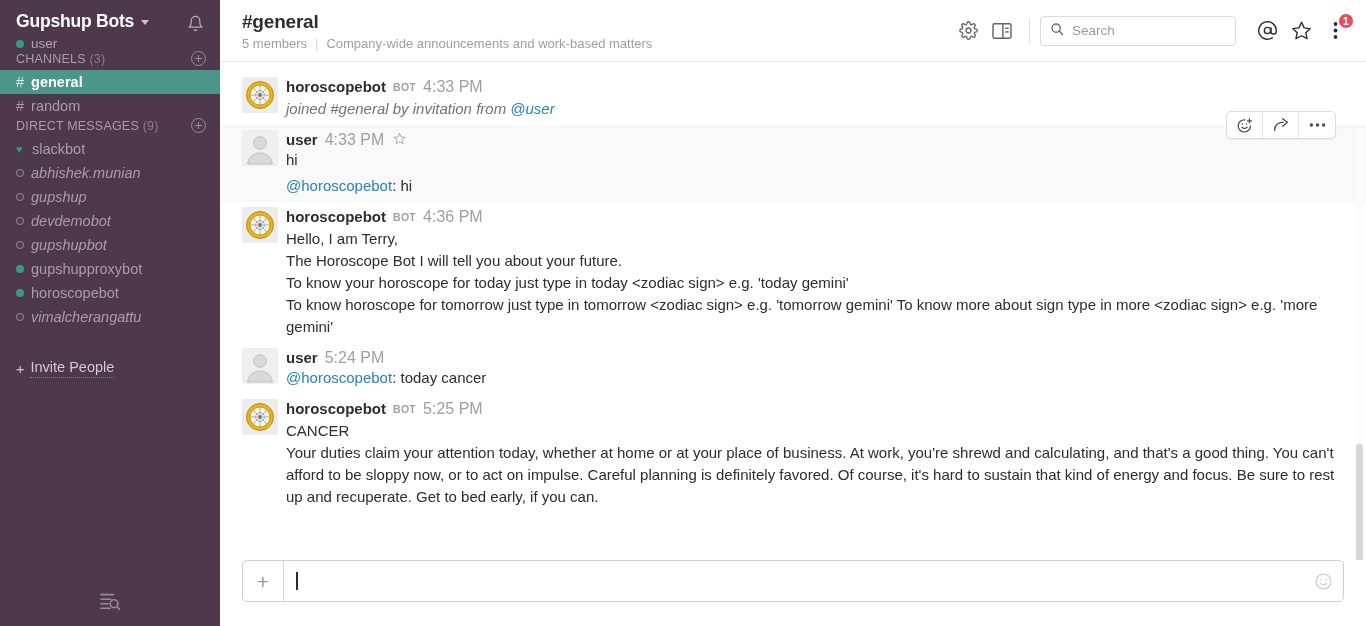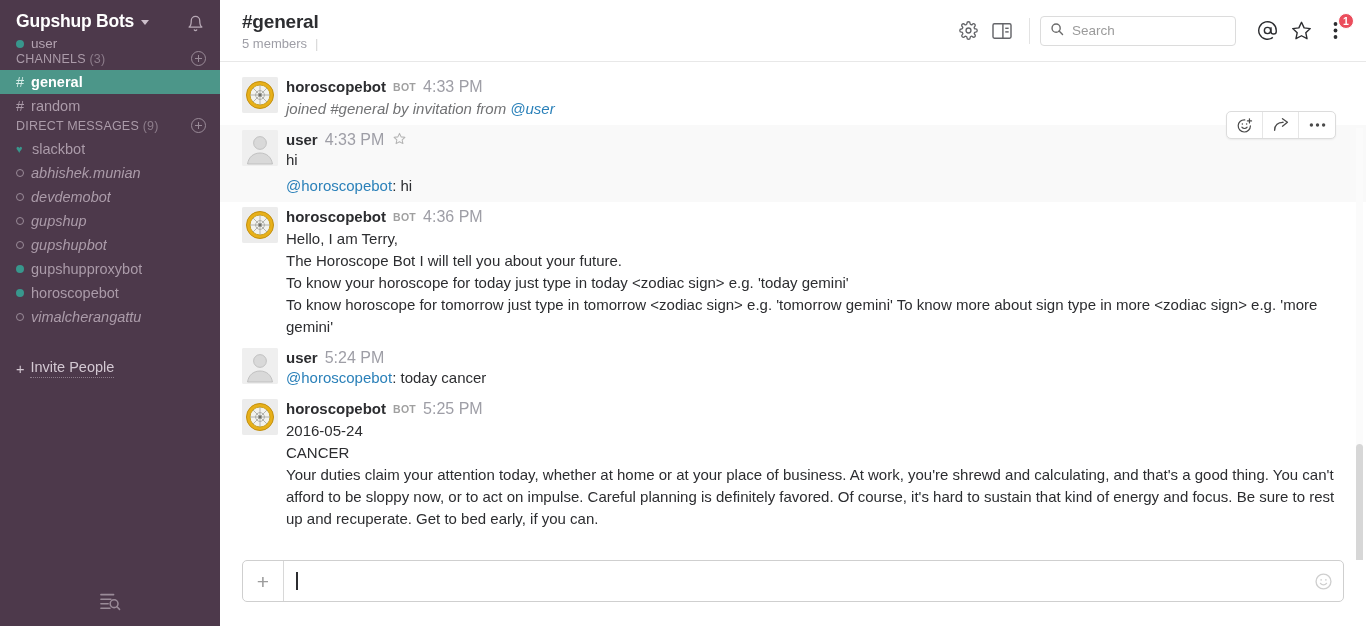--- a/index.html
+++ b/index.html
@@ -282,25 +282,25 @@
       <div class="dm-item">
         <span class="heart">♥</span>
         <span class="dm-name">slackbot</span>
       </div>
       <div class="dm-item italic">
         <span class="dot off"></span>
         <span class="dm-name">abhishek.munian</span>
       </div>
       <div class="dm-item italic">
         <span class="dot off"></span>
-        <span class="dm-name">devdemobot</span>
+        <span class="dm-name">gupshup</span>
       </div>
       <div class="dm-item italic">
         <span class="dot off"></span>
-        <span class="dm-name">gupshup</span>
+        <span class="dm-name">devdemobot</span>
       </div>
       <div class="dm-item italic">
         <span class="dot off"></span>
         <span class="dm-name">gupshupbot</span>
       </div>
       <div class="dm-item">
         <span class="dot on"></span>
         <span class="dm-name">gupshupproxybot</span>
       </div>
       <div class="dm-item">
@@ -333,20 +333,21 @@
   </div>
 
   <div class="main">
 
     <div class="topbar">
       <div class="chan-info">
         <div class="chan-title">#general</div>
         <div class="chan-meta">
           <span>5 members</span>
           <span class="sep">|</span>
+          <span class="chan-purpose">Company-wide announcements and work-based matters</span>
         </div>
       </div>
 
       <div class="top-actions">
         <div class="icon-btn">
           <svg width="19" height="19" viewBox="0 0 24 24" fill="none" stroke="#646569" stroke-width="1.7">
             <circle cx="12" cy="12" r="3.1"></circle>
             <path d="M19.4 15a1.6 1.6 0 0 0 .3 1.8l.1.1a2 2 0 1 1-2.8 2.8l-.1-.1a1.6 1.6 0 0 0-1.8-.3 1.6 1.6 0 0 0-1 1.5V21a2 2 0 1 1-4 0v-.1A1.6 1.6 0 0 0 9 19.4a1.6 1.6 0 0 0-1.8.3l-.1.1a2 2 0 1 1-2.8-2.8l.1-.1a1.6 1.6 0 0 0 .3-1.8 1.6 1.6 0 0 0-1.5-1H3a2 2 0 1 1 0-4h.1A1.6 1.6 0 0 0 4.6 9a1.6 1.6 0 0 0-.3-1.8l-.1-.1a2 2 0 1 1 2.8-2.8l.1.1a1.6 1.6 0 0 0 1.8.3H9a1.6 1.6 0 0 0 1-1.5V3a2 2 0 1 1 4 0v.1a1.6 1.6 0 0 0 1 1.5 1.6 1.6 0 0 0 1.8-.3l.1-.1a2 2 0 1 1 2.8 2.8l-.1.1a1.6 1.6 0 0 0-.3 1.8V9a1.6 1.6 0 0 0 1.5 1H21a2 2 0 1 1 0 4h-.1a1.6 1.6 0 0 0-1.5 1z"></path>
           </svg>
         </div>
@@ -539,21 +540,20 @@
             <circle cx="18" cy="18" r="4.4" fill="none" stroke="#9a9a92" stroke-width="0.7"></circle>
             <circle cx="18" cy="18" r="1.7" fill="#6e6e66"></circle>
           </svg>
         </div>
         <div class="msg-body">
           <div class="msg-head">
             <span class="author">horoscopebot</span>
             <span class="bot-tag">BOT</span>
             <span class="ts">5:25 PM</span>
           </div>
-          <div class="msg-text">2016-05-24</div>
           <div class="msg-text">CANCER</div>
           <div class="msg-text">Your duties claim your attention today, whether at home or at your place of business. At work, you're shrewd and calculating, and that's a good thing. You can't afford to be sloppy now, or to act on impulse. Careful planning is definitely favored. Of course, it's hard to sustain that kind of energy and focus. Be sure to rest up and recuperate. Get to bed early, if you can.</div>
         </div>
       </div>
 
       <div class="scrollbar">
         <div class="scroll-thumb"></div>
       </div>
     </div>
 

